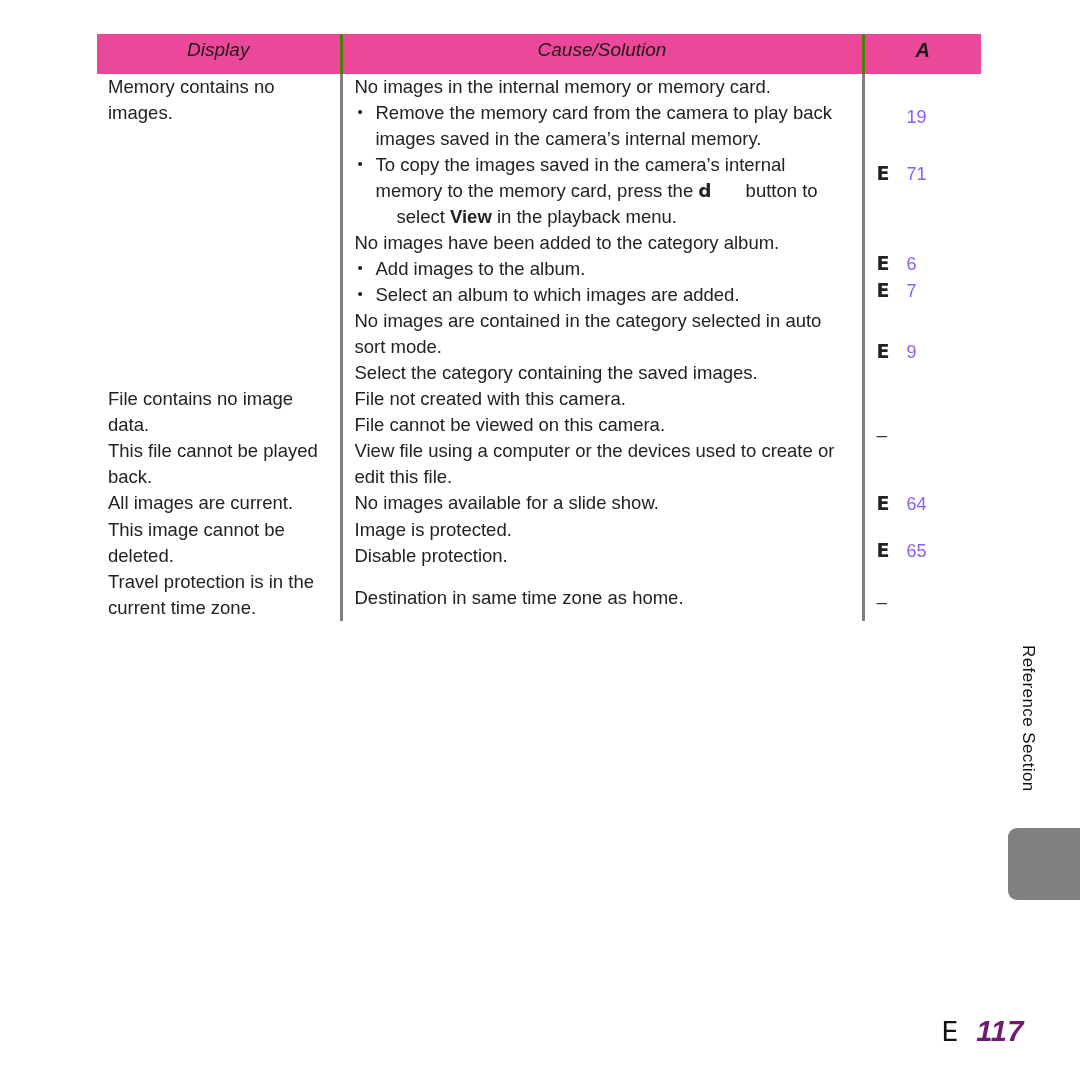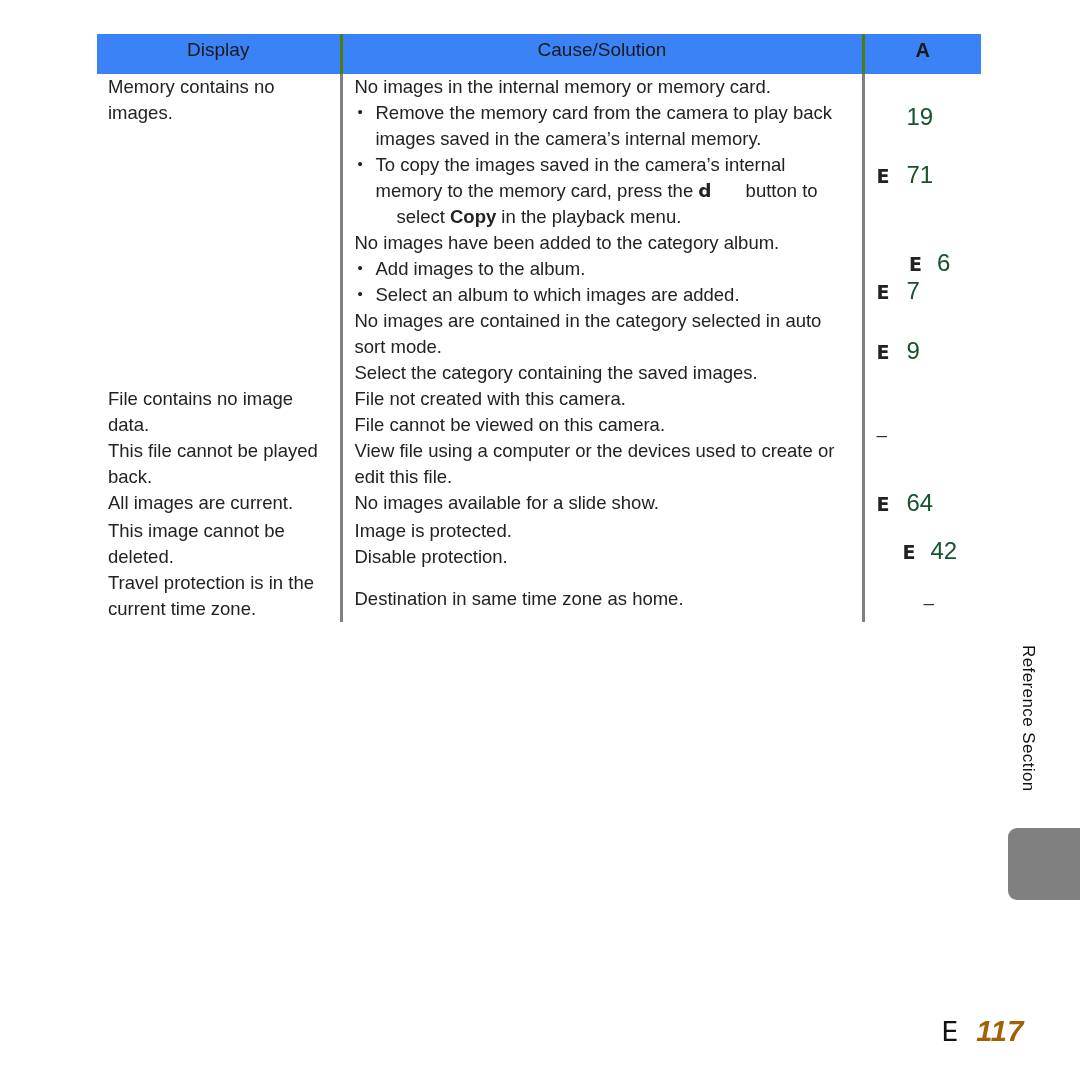--- a/index.html
+++ b/index.html
@@ -39,29 +39,30 @@
 
   .err-table th,
   .err-table td {
     border: 0;
     vertical-align: top;
     padding: 0;
   }
 
   
   thead th {
-    background: #3b82f6;
+    background: #ec4899;
     border-top: 3px solid #808080;
     border-bottom: 3px solid #808080;
     text-align: center;
     font-weight: normal;
     font-size: 19px;
     height: 40px;
     line-height: 32px;
     padding: 0;
+    font-style: italic;
   }
   thead th.col-cause,
   thead th.col-ref {
     border-left: 3px solid #4d7c0f;
   }
   thead th.sym {
     font-weight: bold;
     font-size: 20px;
   }
 
@@ -125,30 +126,30 @@
   .ref-sym {
     font-weight: bold;
     font-size: 19px;
     font-family: "DejaVu Sans", sans-serif;
     display: inline-block;
     min-width: 17px;
   }
   .ref-num {
     display: inline-block;
     padding-left: 13px;
-    font-size: 24px;
-    color: #14532d;
+    font-size: 18px;
+    color: #8b5cf6;
   }
   .ref-dash {
     font-size: 19px;
     color: #333;
   }
   .ref-pad-2 { padding-top: 30px; }
   .ref-pad-3 { padding-top: 36px; }
-  .ref-mid   { padding-top: 20px; text-align: center; }
+  .ref-mid   { padding-top: 20px; }
 
   
   .side-label {
     position: absolute;
     left: 1012px;
     top: 645px;
     width: 26px;
     font-size: 17px;
     color: #111;
     writing-mode: vertical-rl;
@@ -177,21 +178,21 @@
   }
   .footer-sym {
     font-family: "DejaVu Sans", sans-serif;
     font-size: 27px;
     color: #111;
   }
   .footer-num {
     font-size: 29px;
     font-weight: bold;
     font-style: italic;
-    color: #a16207;
+    color: #701a75;
     letter-spacing: 0.5px;
   }
 </style>
 </head>
 <body>
 
 <div class="page">
 
   <table class="err-table">
     <colgroup>
@@ -210,21 +211,21 @@
 
     <tbody>
 
       <tr>
         <td class="col-display" rowspan="3">Memory contains no images.</td>
         <td class="col-cause">
           <span class="plain-line">No images in the internal memory or memory card.</span>
           <ul class="blist">
             <li><span>Remove the memory card from the camera to play back images saved in the camera’s internal memory.</span></li>
             <li><span>To copy the images saved in the camera’s internal memory to the memory card, press the</span>&nbsp;<span class="glyph">d</span><span class="glyph-gap"></span><span>button to</span>
-              <span class="indent-cont"><span>select </span><b class="strong">Copy</b><span> in the playback menu.</span></span>
+              <span class="indent-cont"><span>select </span><b class="strong">View</b><span> in the playback menu.</span></span>
             </li>
           </ul>
         </td>
         <td class="col-ref">
           <span class="ref-line ref-pad-2">
             <span class="ref-sym"></span><span class="ref-num">19</span>
           </span>
           <span class="ref-line ref-pad-2">
             <span class="ref-sym">E</span><span class="ref-num">71</span>
           </span>
@@ -294,21 +295,21 @@
       </tr>
 
       <tr>
         <td class="col-display rule-top">This image cannot be deleted.</td>
         <td class="col-cause rule-top">
           <span class="plain-line">Image is protected.</span>
           <span class="plain-line">Disable protection.</span>
         </td>
         <td class="col-ref rule-top">
           <span class="ref-line ref-mid">
-            <span class="ref-sym">E</span><span class="ref-num">42</span>
+            <span class="ref-sym">E</span><span class="ref-num">65</span>
           </span>
         </td>
       </tr>
 
       <tr>
         <td class="col-display rule-top rule-bottom">Travel protection is in the current time zone.</td>
         <td class="col-cause rule-top rule-bottom">
           <span class="plain-line" style="padding-top:16px;">Destination in same time zone as home.</span>
         </td>
         <td class="col-ref rule-top rule-bottom">

